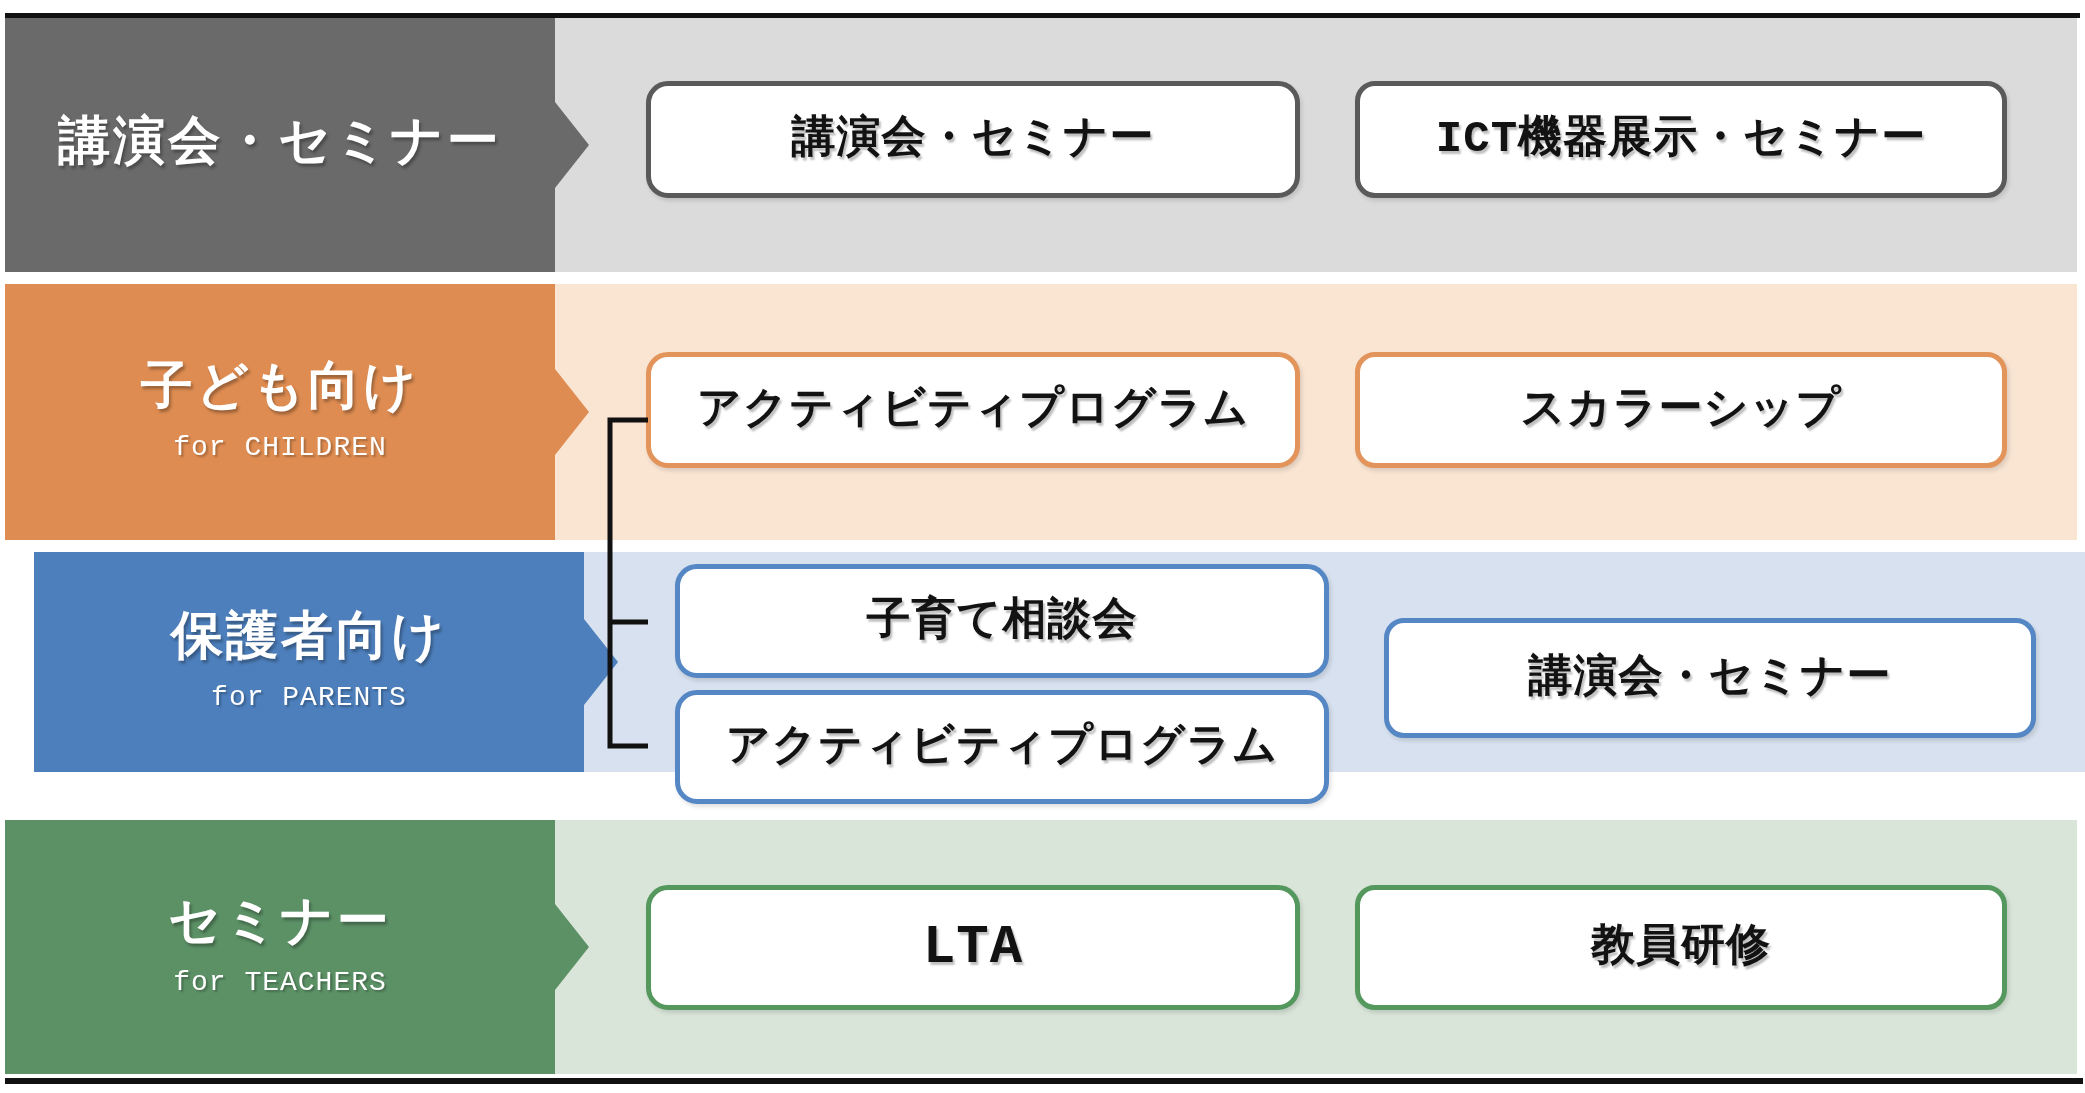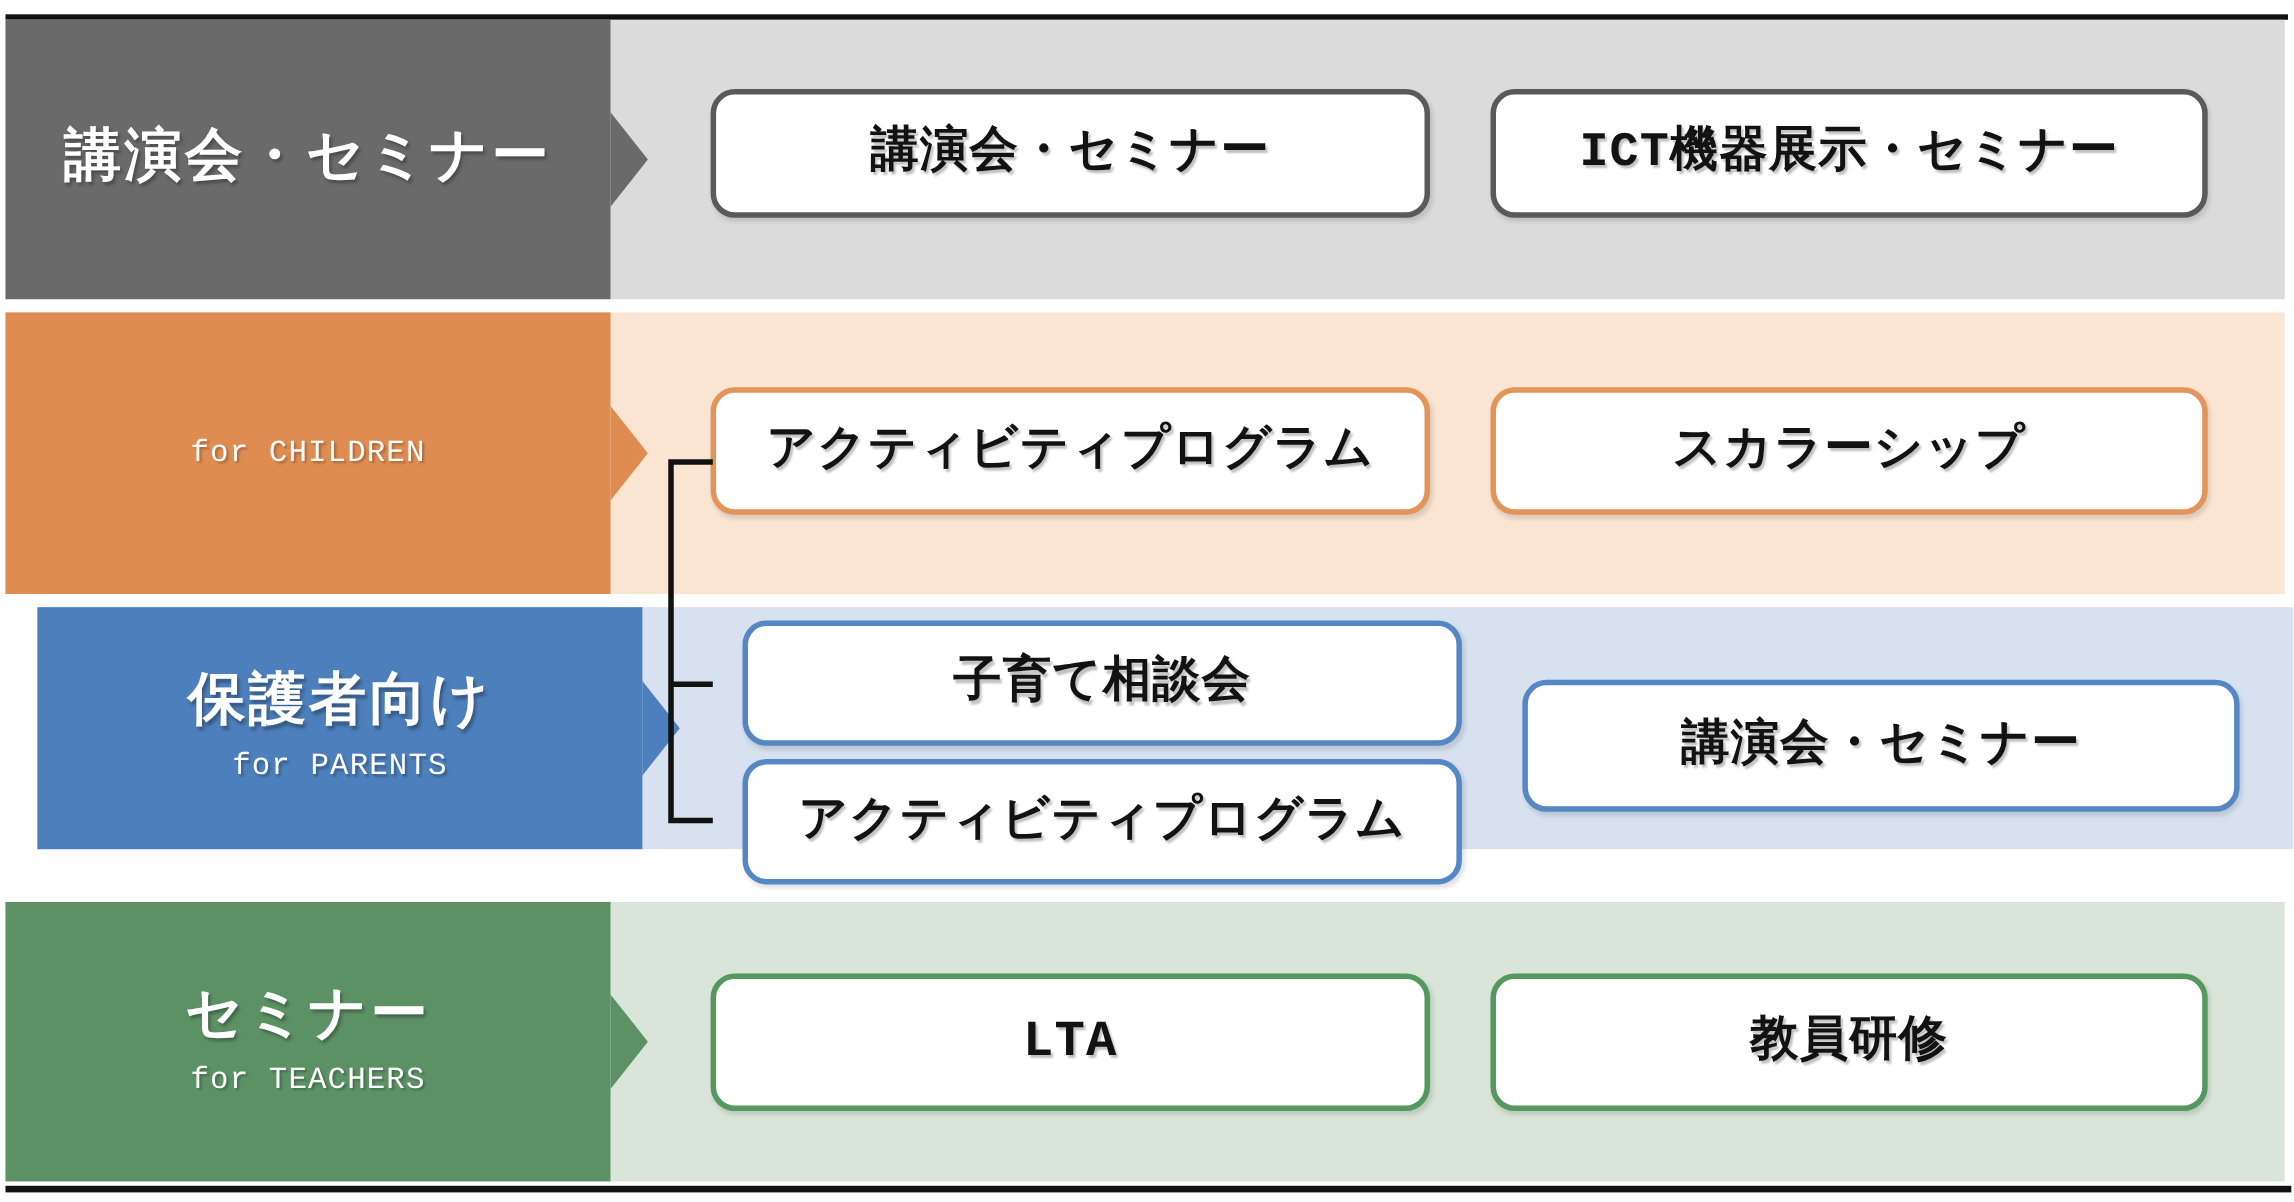--- a/index.html
+++ b/index.html
@@ -34,32 +34,32 @@
            border-bottom:43px solid transparent; }
 
   .box { position:absolute; background:#ffffff; border:5px solid var(--box-border);
          border-radius:22px;
          display:flex; flex-direction:column; align-items:center; justify-content:center;
          font-weight:bold; font-size:44px; color:#121212; letter-spacing:1px;
          text-shadow:2px 3px 2px rgba(0,0,0,0.25);
          box-shadow:2px 3px 4px rgba(0,0,0,0.12);
          white-space:nowrap; }
   .col-left  { left:641px;  width:654px; }
-  .col-right { left:1350px; width:652px; }
+  .col-right { left:1350px; width:652px;border-radius:20px; }
 
   .band-1 .box { top:63px;  height:117px; }
   .band-2 .box { top:68px;  height:116px; }
   .band-3 .box.row-1    { top:12px;  height:114px; }
   .band-3 .box.row-2    { top:138px; height:114px; }
   .band-3 .box.col-right{ top:66px;  height:120px; }
   .band-4 .box { top:65px; height:125px; }
 
   .box-sub { font-size:37px; letter-spacing:0; line-height:1.15; }
   .box-main { line-height:1.1; }
-  .box.two-line .box-main { font-size:46px; }
+  .box.two-line .box-main { font-size:54px; }
 
   .connector-svg { position:absolute; left:0; top:0; width:2085px; height:1093px;
                    pointer-events:none; }
 </style>
 </head>
 <body>
 
 <div class="canvas">
 
   <div class="rule top" style="background: rgb(17, 17, 17);"></div>
@@ -72,20 +72,21 @@
     <div class="box col-left">
       <span class="box-main">講演会・セミナー</span>
     </div>
     <div class="box col-right">
       <span class="box-main">ICT機器展示・セミナー</span>
     </div>
   </section>
 
   <section class="band band-2" style="--band-color: #de8c51; --band-bg: #fae5d3; --box-border: #e2945a;">
     <div class="label-block">
+      <div class="label-main">子ども向け</div>
       <div class="label-sub">for CHILDREN</div>
     </div>
     <div class="arrow"></div>
     <div class="box col-left">
       <span class="box-main">アクティビティプログラム</span>
     </div>
     <div class="box col-right">
       <span class="box-main">スカラーシップ</span>
     </div>
   </section>

